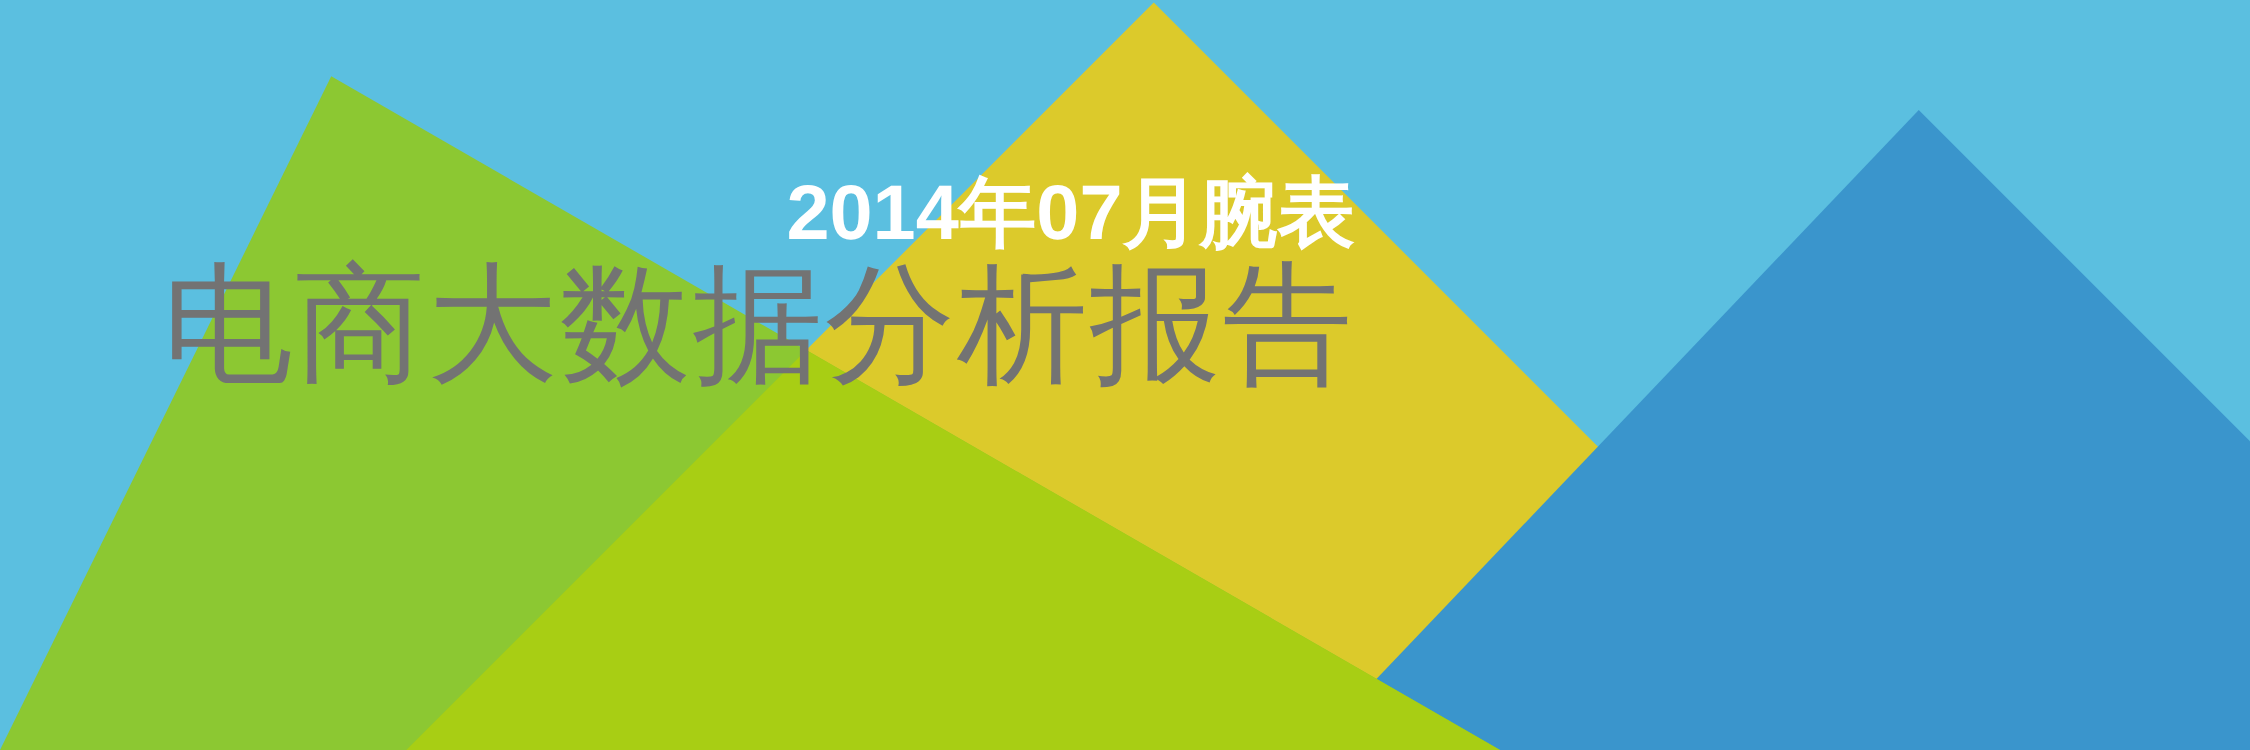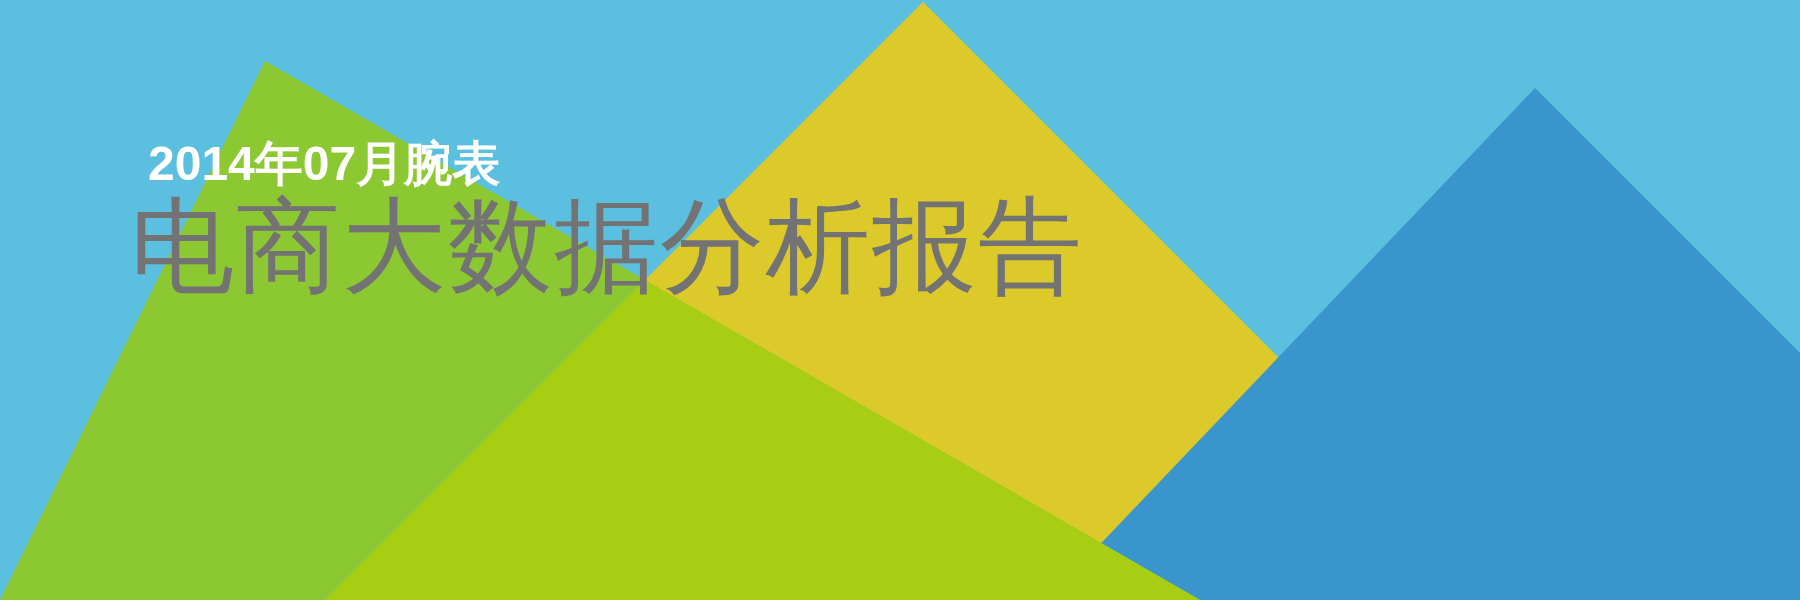--- a/index.html
+++ b/index.html
@@ -25,27 +25,28 @@
     display: block;
   }
   .title-block {
     position: absolute;
     left: 130px;
     top: 140px;
     z-index: 5;
     pointer-events: none;
   }
   .title-line-1 {
-    font-size: 48px;
+    font-size: 62px;
     font-weight: bold;
     color: #ffffff;
     line-height: 1.0;
     letter-spacing: 0px;
     margin: 0 0 6px 18px;
     white-space: nowrap;
+    text-align: right;
   }
   .title-line-2 {
     font-size: 104px;
     font-weight: normal;
     color: #737373;
     line-height: 1.0;
     letter-spacing: 2px;
     margin: 0;
     white-space: nowrap;
   }

